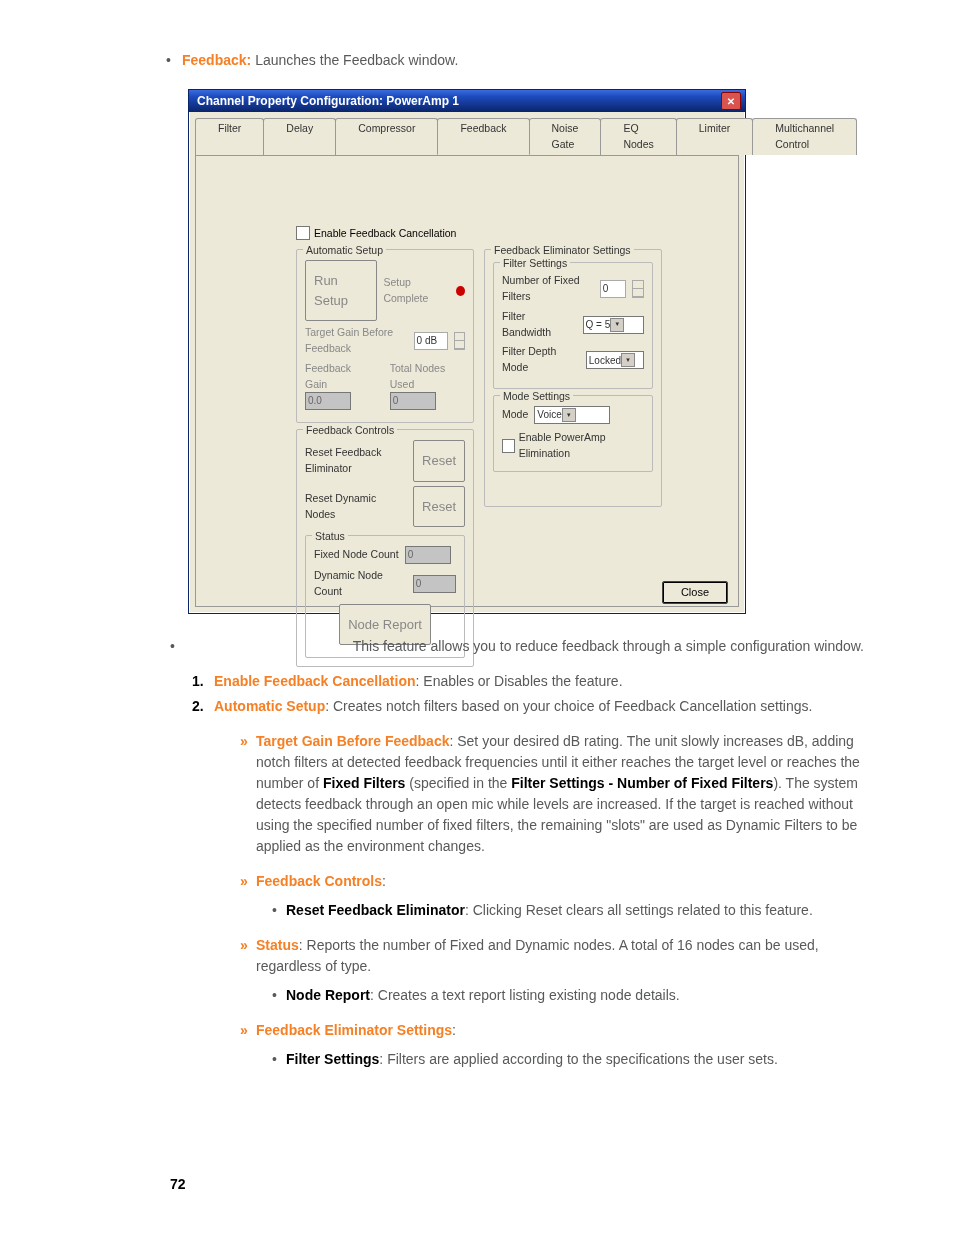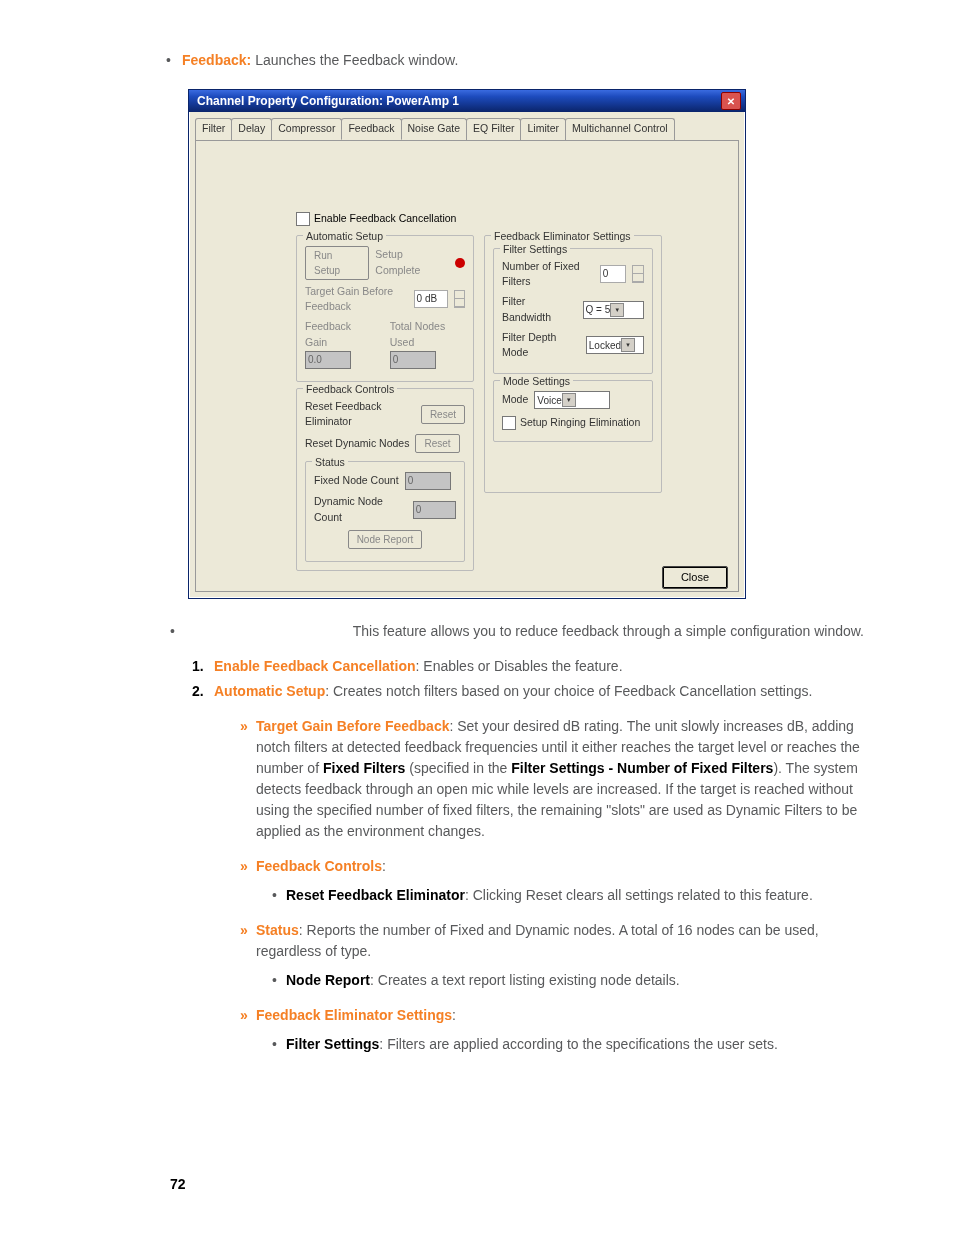--- a/index.html
+++ b/index.html
@@ -64,21 +64,21 @@
     display: flex; align-items: center; justify-content: center;
     font-weight: bold; font-size: 10px;
   }
 
   .tabs {
     display: flex;
     padding: 6px 6px 0 6px;
     gap: 0;
   }
   .tab {
-    padding: 2px 6px;
+    padding: 2px 22px;
     background: #ece9d8;
     border: 1px solid #999;
     border-bottom: none;
     margin-right: -1px;
     font-size: 10.5px;
     border-radius: 3px 3px 0 0;
     color: #333;
   }
   .tab.active { background: #ece9d8; position: relative; z-index: 2; border-bottom: 1px solid #ece9d8; }
 
@@ -112,22 +112,22 @@
     color: #333;
   }
 
   .two-col { display: flex; gap: 10px; }
   .col { flex: 1; }
 
   .chk { display: flex; align-items: center; gap: 4px; font-size: 10.5px; margin-bottom: 2px;}
   .chkbox { width:12px;height:12px;border:1px solid #777;background:#fff; }
 
   .btn {
-    display:inline-block; padding:1px 8px; border:1px solid #888; background:#ece9d8;
-    font-size:10px; border-radius:2px; color:#888;
+    display:inline-block; padding:10px 8px; border:1px solid #888; background:#ece9d8;
+    font-size:13px; border-radius:2px; color:#888;
   }
 
   .led { width:10px;height:10px;border-radius:50%;background:#c00;display:inline-block;vertical-align:middle;}
 
   .row { display:flex; align-items:center; gap:6px; margin:4px 0; font-size:10.5px; color:#888;}
   .row.dark{color:#333;}
   .field { width:38px;height:16px;border:1px solid #aaa;background:#fff;display:inline-block;font-size:10px;padding:0 2px;color:#333;}
   .spin { width:12px;height:16px;border:1px solid #aaa;display:inline-flex;flex-direction:column;}
   .spin::before,.spin::after{content:"";flex:1;border-bottom:1px solid #aaa;}
   .drop { width:56px;height:16px;border:1px solid #777;background:#fff;display:inline-flex;align-items:center;padding:0 2px;font-size:10px;color:#333;}
@@ -178,21 +178,21 @@
     <div class="titlebar">
       <span>Channel Property Configuration: PowerAmp 1</span>
       <div class="closebtn">✕</div>
     </div>
     <div class="tabs">
       <div class="tab">Filter</div>
       <div class="tab">Delay</div>
       <div class="tab">Compressor</div>
       <div class="tab active">Feedback</div>
       <div class="tab">Noise Gate</div>
-      <div class="tab">EQ Filter</div>
+      <div class="tab">EQ Nodes</div>
       <div class="tab">Limiter</div>
       <div class="tab">Multichannel Control</div>
     </div>
     <div class="tabpanel">
       <div class="content-area">
         <div class="chk">
           <span class="chkbox"></span>
           <span>Enable Feedback Cancellation</span>
         </div>
         <div class="two-col">
@@ -279,21 +279,21 @@
                 <span class="legend">Mode Settings</span>
                 <div class="row dark">
                   <span>Mode</span>
                   <span class="drop" style="width:70px;">
                       <span>Voice</span>
                       <span class="arr">▾</span>
                     </span>
                 </div>
                 <div class="chk" style="margin-top:6px;color:#333;">
                   <span class="chkbox"></span>
-                  <span>Setup Ringing Elimination</span>
+                  <span>Enable PowerAmp Elimination</span>
                 </div>
               </div>
             </div>
           </div>
         </div>
       </div>
       <div class="footer-btn">Close</div>
     </div>
   </div>
 

